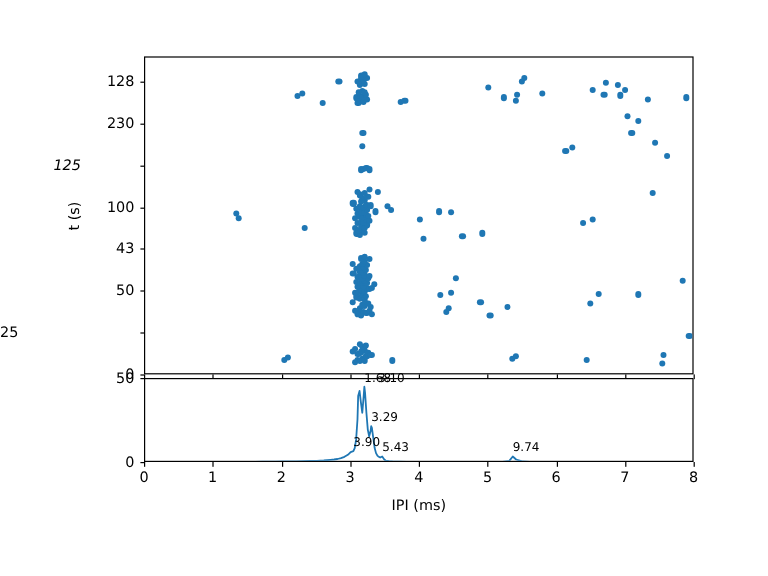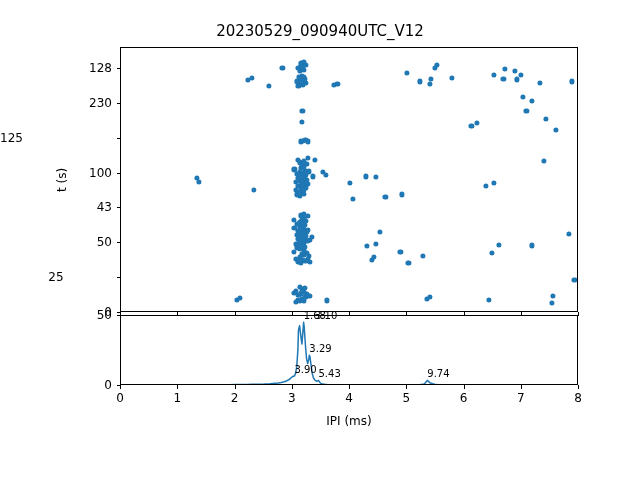--- a/index.html
+++ b/index.html
@@ -114,21 +114,20 @@
     left: 0;
     top: 0;
     display: block;
   }
 </style>
 </head>
 <body>
 
 <div id="figure">
 
-  <div id="fig-title">20230529_090940UTC_V12</div>
 
   <div id="axes-top" class="axes-frame">
       <div class="marker" style="left: 115.645px; top: 251.75px; background: rgb(31, 119, 180);"></div>
       <div class="marker" style="left: 119.08px; top: 249.658px; background: rgb(31, 119, 180);"></div>
       <div class="marker" style="left: 174.612px; top: 253.842px; background: rgb(31, 119, 180);"></div>
       <div class="marker" style="left: 176.903px; top: 251.75px; background: rgb(31, 119, 180);"></div>
       <div class="marker" style="left: 178.62px; top: 253.145px; background: rgb(31, 119, 180);"></div>
       <div class="marker" style="left: 180.91px; top: 251.053px; background: rgb(31, 119, 180);"></div>
       <div class="marker" style="left: 182.627px; top: 252.447px; background: rgb(31, 119, 180);"></div>
       <div class="marker" style="left: 184.345px; top: 248.961px; background: rgb(31, 119, 180);"></div>
@@ -319,29 +318,29 @@
       <div class="marker" style="left: 419.07px; top: 34.8684px; background: rgb(31, 119, 180);"></div>
       <div class="marker" style="left: 424.795px; top: 71.1316px; background: rgb(31, 119, 180);"></div>
       <div class="marker" style="left: 451.13px; top: 33.4737px; background: rgb(31, 119, 180);"></div>
       <div class="marker" style="left: 350.37px; top: 78.1053px; background: rgb(31, 119, 180);"></div>
       <div class="marker" style="left: 356.095px; top: 74.6184px; background: rgb(31, 119, 180);"></div>
     </div>
   <div id="top-ticks">
       <div class="tick tick-y" style="left: 116.5px; top: 312px; position: absolute;"></div>
       <div class="ticklabel" style="left: 0px; width: 112px; text-align: right; top: 312px; transform: translateY(-50%);">0</div>
       <div class="tick tick-y" style="left: 116.5px; top: 277.132px; position: absolute;"></div>
-      <div class="ticklabel" style="left: 0px; width: 112px; text-align: center; top: 277.132px; transform: translateY(-50%);">25</div>
+      <div class="ticklabel" style="left: 0px; width: 112px; text-align: left; top: 277.132px; transform: translateY(-50%);">25</div>
       <div class="tick tick-y" style="left: 116.5px; top: 242.263px; position: absolute;"></div>
       <div class="ticklabel" style="left: 0px; width: 112px; text-align: right; top: 242.263px; transform: translateY(-50%);">50</div>
       <div class="tick tick-y" style="left: 116.5px; top: 207.395px; position: absolute;"></div>
       <div class="ticklabel" style="left: 0px; width: 112px; text-align: right; top: 207.395px; transform: translateY(-50%);">43</div>
       <div class="tick tick-y" style="left: 116.5px; top: 172.526px; position: absolute;"></div>
       <div class="ticklabel" style="left: 0px; width: 112px; text-align: right; top: 172.526px; transform: translateY(-50%);">100</div>
       <div class="tick tick-y" style="left: 116.5px; top: 137.658px; position: absolute;"></div>
-      <div class="ticklabel" style="left: 0px; width: 112px; text-align: left; top: 137.658px; transform: translateY(-50%);">125</div>
+      <div class="ticklabel" style="left: 0px; width: 112px; text-align: center; top: 137.658px; transform: translateY(-50%); font-style: italic;">125</div>
       <div class="tick tick-y" style="left: 116.5px; top: 102.789px; position: absolute;"></div>
       <div class="ticklabel" style="left: 0px; width: 112px; text-align: right; top: 102.789px; transform: translateY(-50%);">230</div>
       <div class="tick tick-y" style="left: 116.5px; top: 67.9211px; position: absolute;"></div>
       <div class="ticklabel" style="left: 0px; width: 112px; text-align: right; top: 67.9211px; transform: translateY(-50%);">128</div>
       <div class="tick tick-x" style="left: 120px; top: 312px; position: absolute;"></div>
       <div class="tick tick-x" style="left: 177.25px; top: 312px; position: absolute;"></div>
       <div class="tick tick-x" style="left: 234.5px; top: 312px; position: absolute;"></div>
       <div class="tick tick-x" style="left: 291.75px; top: 312px; position: absolute;"></div>
       <div class="tick tick-x" style="left: 349px; top: 312px; position: absolute;"></div>
       <div class="tick tick-x" style="left: 406.25px; top: 312px; position: absolute;"></div>

